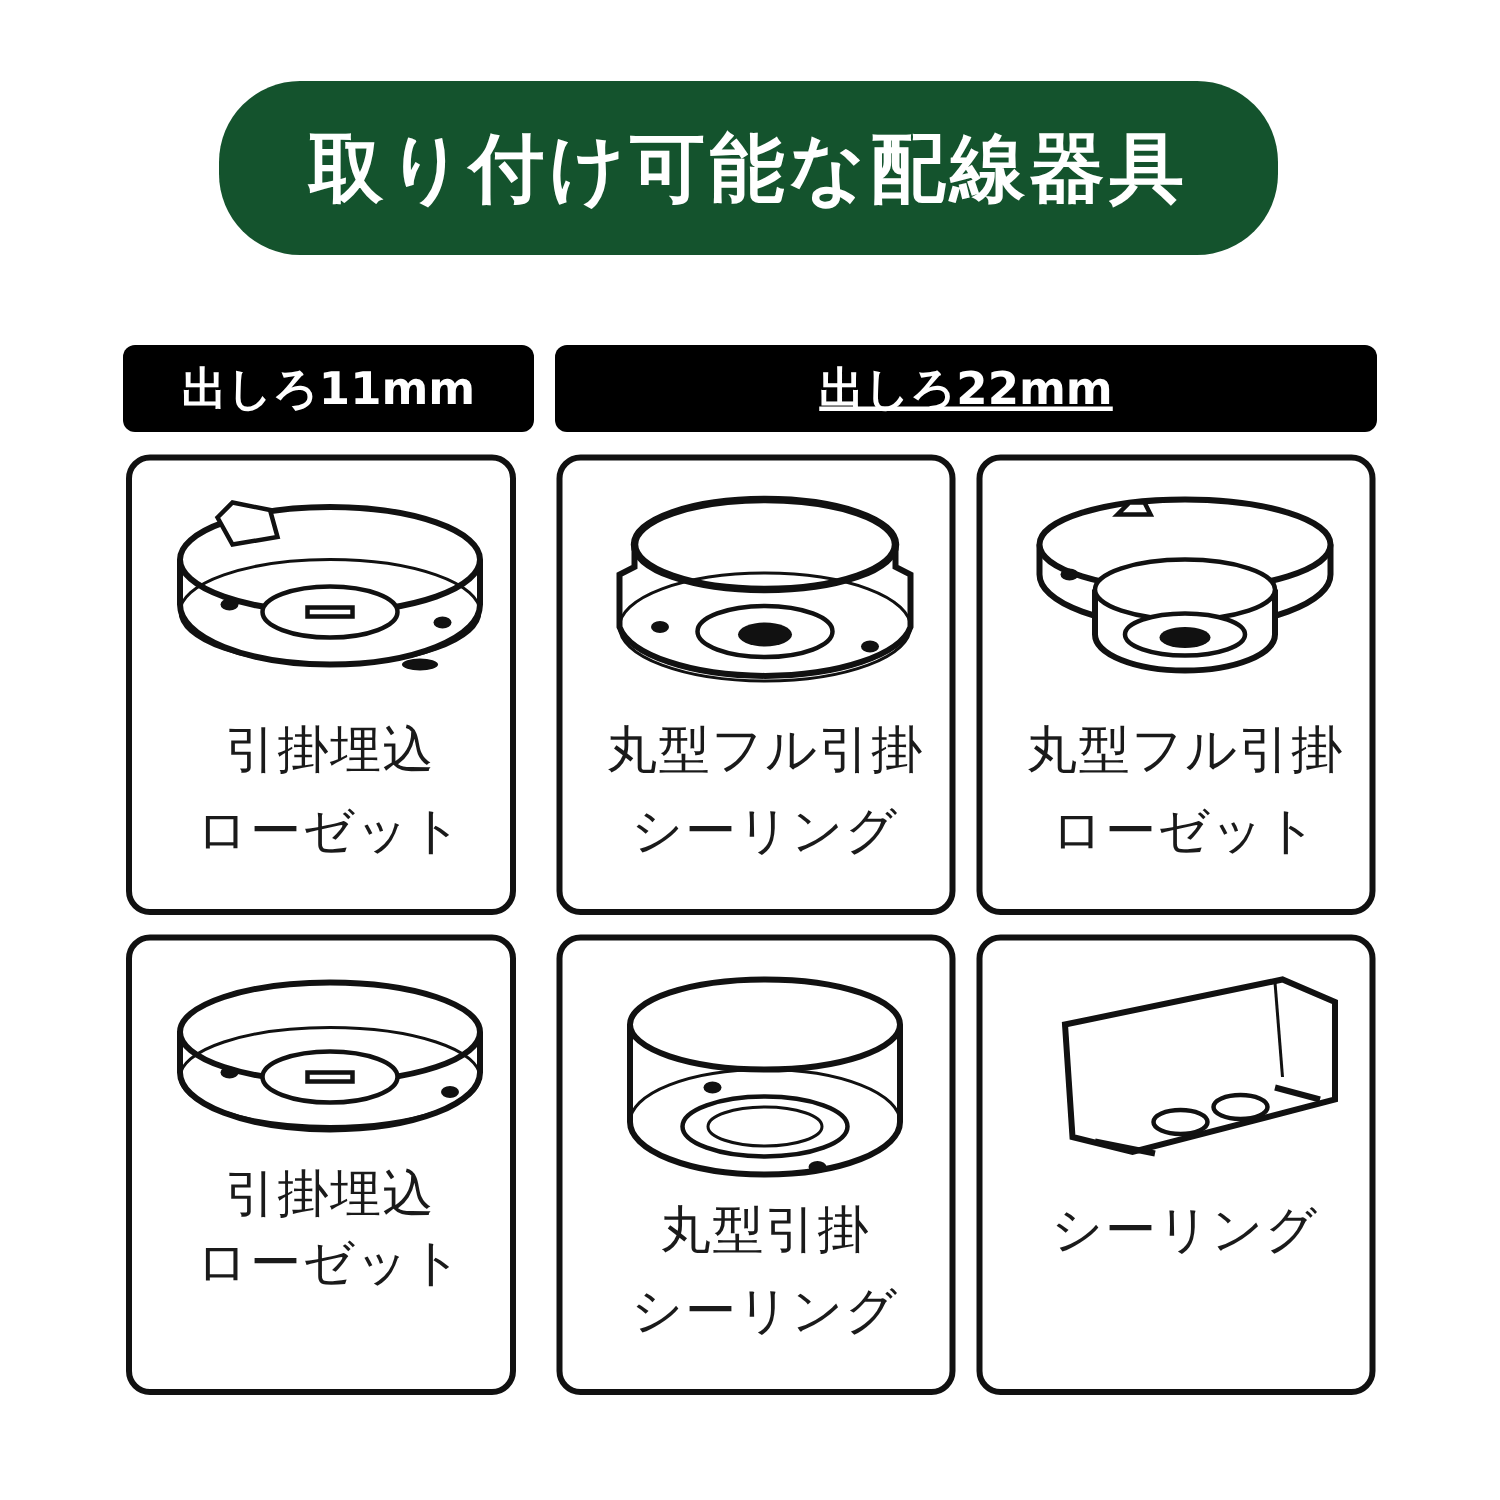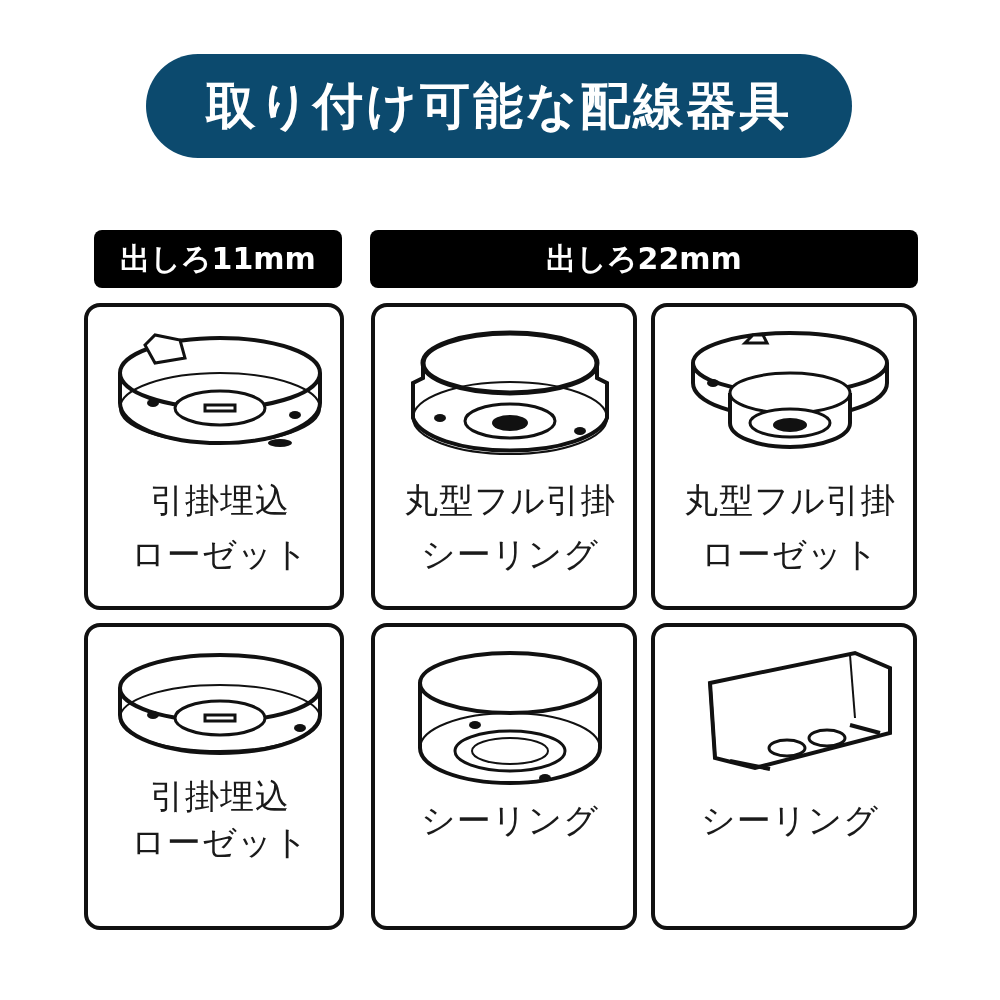--- a/index.html
+++ b/index.html
@@ -1,30 +1,30 @@
 <!DOCTYPE html>
 <html><head>
 <meta charset="utf-8">
 <style>
   html, body { margin: 0; padding: 0; background: #ffffff; }
   body { width: 1000px; height: 1000px; position: relative; overflow: hidden;
          font-family: "DejaVu Sans", "Liberation Sans", sans-serif; color: #111; }
   .title-pill {
-    position: absolute; left: 146px; top: 54px; width: 706px; height: 104px;
-    background: #0c4a6e; border-radius: 54px; color: #fff;
+    position: absolute; left: 146px; top: 54px; width: 706px; height: 116px;
+    background: #14532d; border-radius: 54px; color: #fff;
     display: flex; align-items: center; justify-content: center;
     font-size: 50px; font-weight: bold; letter-spacing: 3px;
   }
   .group-label {
     position: absolute; top: 230px; height: 58px; background: #000; color: #fff;
     border-radius: 8px; display: flex; align-items: center; justify-content: center;
     font-size: 30px; font-weight: bold;
   }
-  .group-11 { left: 82px; width: 248px; margin-left: 12px; }
-  .group-22 { left: 370px; width: 548px; }
+  .group-11 { left: 82px; width: 274px; }
+  .group-22 { left: 370px; width: 548px; text-decoration: underline; }
   .card {
     position: absolute; width: 260px; box-sizing: border-box;
     border: 4px solid #111; border-radius: 16px; background: #fff;
     display: flex; flex-direction: column; align-items: center; padding-left: 12px;
   }
   .card svg { margin-top: 16px; }
   .card .name {
     text-align: center; font-size: 34px; line-height: 54px; color: #1a1a1a;
     font-family: "DejaVu Sans", sans-serif; letter-spacing: 1px;
   }
@@ -119,20 +119,21 @@
   <svg width="230" height="150" viewBox="0 0 230 150">
     <path d="M25 40 L25 105 A90 35 0 0 0 205 105 L205 40" fill="#fff" stroke="#111" stroke-width="4"></path>
     <ellipse cx="115" cy="40" rx="90" ry="30" fill="#fff" stroke="#111" stroke-width="4"></ellipse>
     <ellipse cx="115" cy="105" rx="90" ry="35" fill="none" stroke="#111" stroke-width="2"></ellipse>
     <ellipse cx="115" cy="108" rx="55" ry="20" fill="#fff" stroke="#111" stroke-width="3"></ellipse>
     <ellipse cx="115" cy="108" rx="38" ry="13" fill="#fff" stroke="#111" stroke-width="2"></ellipse>
     <ellipse cx="80" cy="82" rx="6" ry="4" fill="#111"></ellipse>
     <ellipse cx="150" cy="135" rx="6" ry="4" fill="#111"></ellipse>
   </svg>
   <div class="name">
+    <div>丸型引掛</div>
     <div>シーリング</div>
   </div>
 </div>
 
 <div class="card r2 c3">
   <svg width="230" height="150" viewBox="0 0 230 150">
     <path d="M35 40 L180 10 L215 25 L215 90 L80 125 L40 115 Z" fill="#fff" stroke="#111" stroke-width="4"></path>
     <path d="M40 115 L35 40" stroke="#111" stroke-width="3"></path>
     <path d="M175 12 L180 75" stroke="#111" stroke-width="2"></path>
     <ellipse cx="112" cy="105" rx="18" ry="8" fill="#fff" stroke="#111" stroke-width="3"></ellipse>

